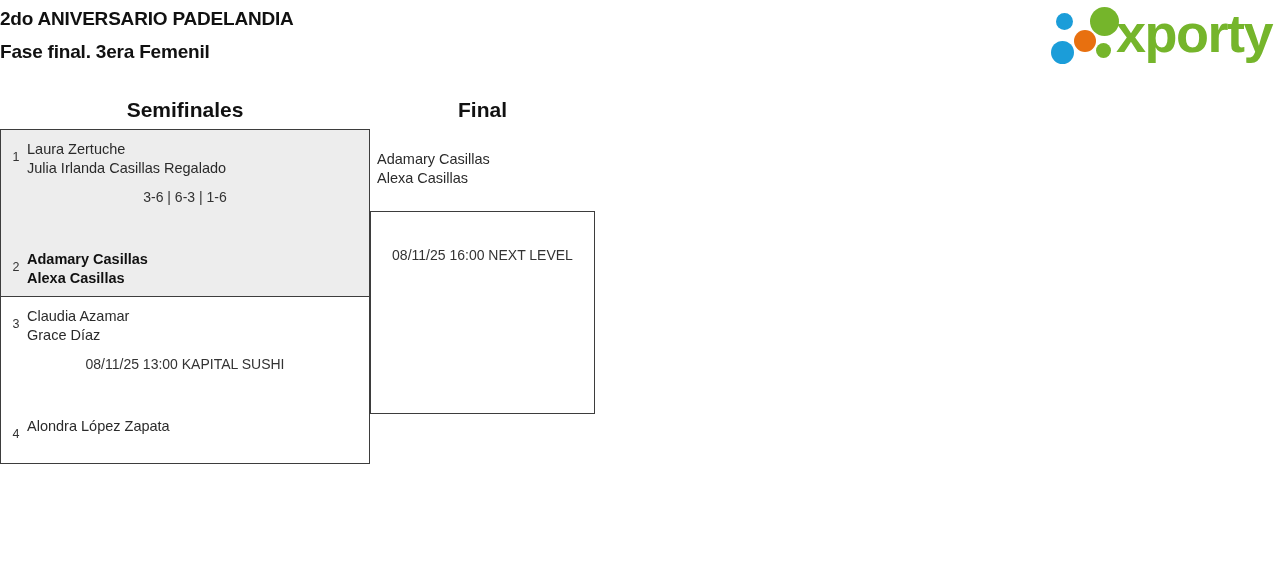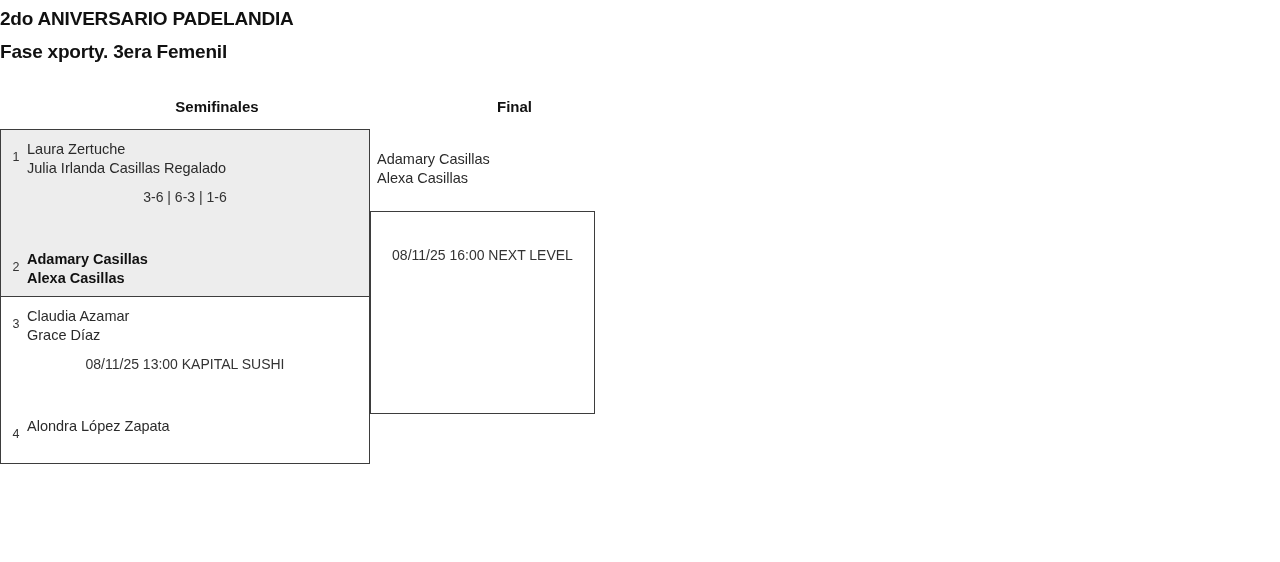--- a/index.html
+++ b/index.html
@@ -69,26 +69,25 @@
     font-size: 54px;
     font-weight: bold;
     color: #75b52b;
     letter-spacing: -1.5px;
     line-height: 62px;
   }
 
   
   .round-header {
     position: absolute;
-    font-size: 15px;
+    font-size: 21px;
     font-weight: bold;
     color: #111111;
     text-align: center;
     white-space: nowrap;
-    margin-left: 32px;
   }
   .round-header-semis { left: 0px;   top: 98px; width: 370px; }
   .round-header-final { left: 370px; top: 98px; width: 225px; }
 
   
   .bracket {
     position: absolute;
     left: 0;
     top: 0;
     width: 1280px;
@@ -175,23 +174,33 @@
     white-space: nowrap;
   }
 </style>
 </head>
 <body>
 
 <div class="header">
 
   <div class="title-block">
     <div class="title-line">2do ANIVERSARIO PADELANDIA</div>
-    <div class="title-line">Fase xporty. 3era Femenil</div>
-  </div>
-
+    <div class="title-line">Fase final. 3era Femenil</div>
+  </div>
+
+  <div class="logo">
+    <div class="logo-dots">
+      <span class="dot dot-blue-top"></span>
+      <span class="dot dot-orange"></span>
+      <span class="dot dot-green-big"></span>
+      <span class="dot dot-blue-bot"></span>
+      <span class="dot dot-green-sm"></span>
+    </div>
+    <div class="logo-text">xporty</div>
+  </div>
 
 </div>
 
 <div class="round-header round-header-semis">Semifinales</div>
 <div class="round-header round-header-final">Final</div>
 
 <div class="bracket">
 
   <div class="match-box match-sf1 highlight">
     <div class="seed seed-top">1</div>

